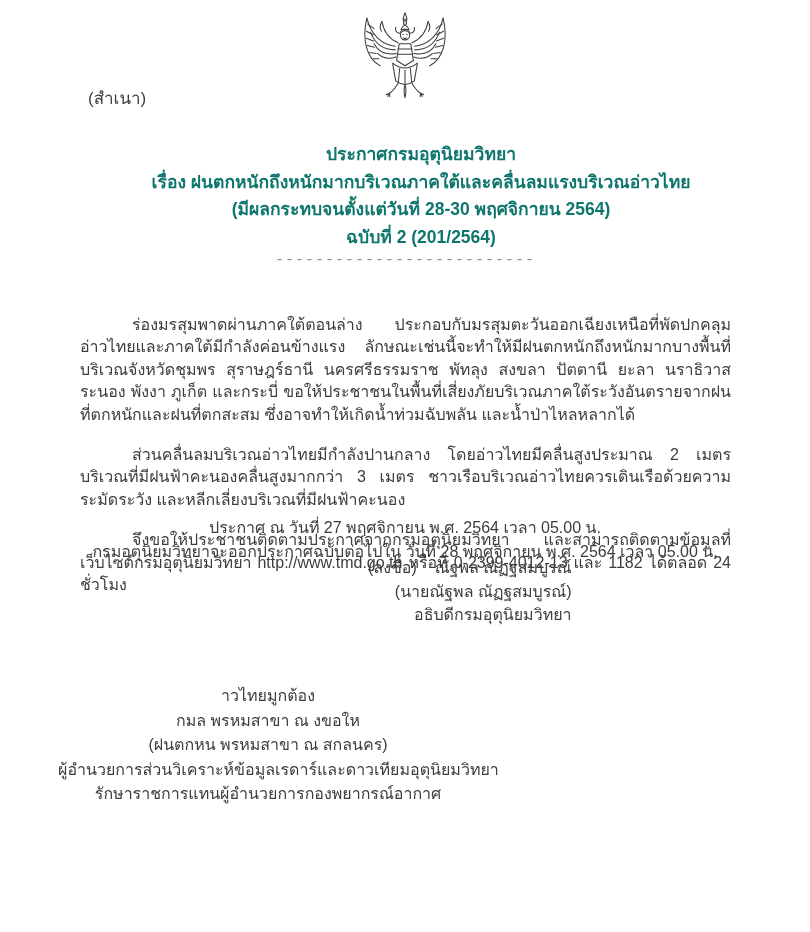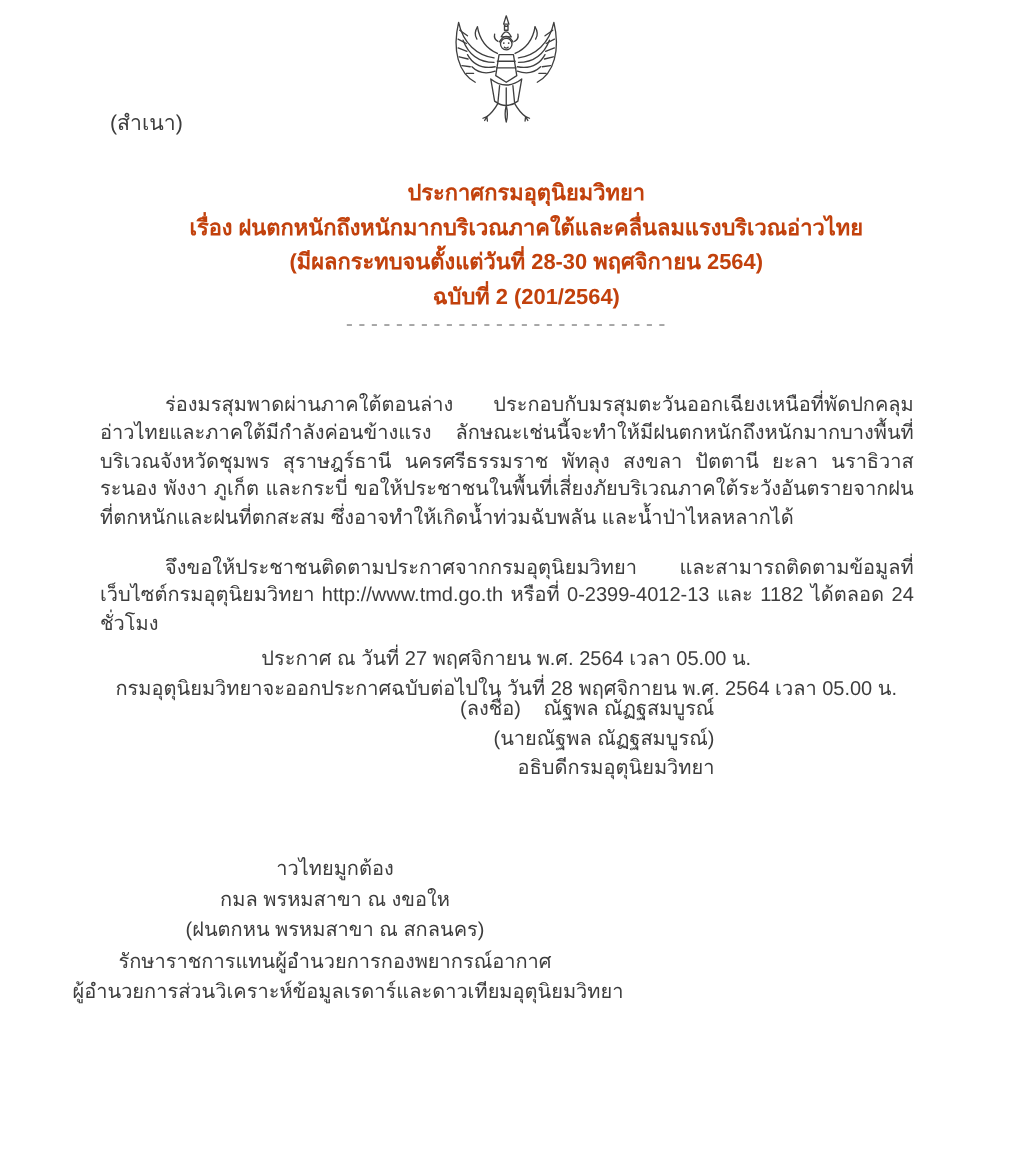--- a/index.html
+++ b/index.html
@@ -27,21 +27,21 @@
   }
   .emblem svg { display: block; }
   .emblem .st { fill: none; stroke: #3f3f3f; stroke-width: 1.2; stroke-linecap: round; stroke-linejoin: round; }
   .emblem .fst { fill: #3f3f3f; stroke: none; }
   .header {
     position: absolute;
     left: 0; right: 0;
     top: 141px;
     text-align: center;
     font-weight: bold;
-    color: #c2410c;
+    color: #0f766e;
     font-size: 17.5px;
     line-height: 27.5px;
     margin-left: 32px;
   }
   .divider {
     position: absolute;
     left: 0; right: 0;
     top: 252px;
     text-align: center;
     color: #8c8c8c;
@@ -170,20 +170,21 @@
     <div>ประกาศกรมอุตุนิยมวิทยา</div>
     <div>เรื่อง ฝนตกหนักถึงหนักมากบริเวณภาคใต้และคลื่นลมแรงบริเวณอ่าวไทย</div>
     <div>(มีผลกระทบจนตั้งแต่วันที่ 28-30 พฤศจิกายน 2564)</div>
     <div>ฉบับที่ 2 (201/2564)</div>
   </div>
 
   <div class="divider">--------------------------</div>
 
   <div class="body-text">
     <p class="p1">ร่องมรสุมพาดผ่านภาคใต้ตอนล่าง ประกอบกับมรสุมตะวันออกเฉียงเหนือที่พัดปกคลุมอ่าวไทยและภาคใต้มีกำลังค่อนข้างแรง ลักษณะเช่นนี้จะทำให้มีฝนตกหนักถึงหนักมากบางพื้นที่บริเวณจังหวัดชุมพร สุราษฎร์ธานี นครศรีธรรมราช พัทลุง สงขลา ปัตตานี ยะลา นราธิวาส ระนอง พังงา ภูเก็ต และกระบี่ ขอให้ประชาชนในพื้นที่เสี่ยงภัยบริเวณภาคใต้ระวังอันตรายจากฝนที่ตกหนักและฝนที่ตกสะสม ซึ่งอาจทำให้เกิดน้ำท่วมฉับพลัน และน้ำป่าไหลหลากได้</p>
+    <p class="p2">ส่วนคลื่นลมบริเวณอ่าวไทยมีกำลังปานกลาง โดยอ่าวไทยมีคลื่นสูงประมาณ 2 เมตร บริเวณที่มีฝนฟ้าคะนองคลื่นสูงมากกว่า 3 เมตร ชาวเรือบริเวณอ่าวไทยควรเดินเรือด้วยความระมัดระวัง และหลีกเลี่ยงบริเวณที่มีฝนฟ้าคะนอง</p>
     <p class="p3">จึงขอให้ประชาชนติดตามประกาศจากกรมอุตุนิยมวิทยา และสามารถติดตามข้อมูลที่เว็บไซต์กรมอุตุนิยมวิทยา http://www.tmd.go.th หรือที่ 0-2399-4012-13 และ 1182 ได้ตลอด 24 ชั่วโมง</p>
   </div>
 
   <div class="announce">
     <div>ประกาศ ณ วันที่ 27 พฤศจิกายน พ.ศ. 2564 เวลา 05.00 น.</div>
     <div>กรมอุตุนิยมวิทยาจะออกประกาศฉบับต่อไปใน วันที่ 28 พฤศจิกายน พ.ศ. 2564 เวลา 05.00 น.</div>
   </div>
 
   <div class="signature">
     <div class="sig-line1">
@@ -191,17 +192,17 @@
       <span>ณัฐพล ณัฏฐสมบูรณ์</span>
     </div>
     <div>(นายณัฐพล ณัฏฐสมบูรณ์)</div>
     <div>อธิบดีกรมอุตุนิยมวิทยา</div>
   </div>
 
   <div class="certification">
     <div>าวไทยมูกต้อง</div>
     <div>กมล พรหมสาขา ณ งขอให</div>
     <div>(ฝนตกหน พรหมสาขา ณ สกลนคร)</div>
+    <div>ผู้อำนวยการส่วนวิเคราะห์ข้อมูลเรดาร์และดาวเทียมอุตุนิยมวิทยา</div>
     <div>รักษาราชการแทนผู้อำนวยการกองพยากรณ์อากาศ</div>
-    <div>ผู้อำนวยการส่วนวิเคราะห์ข้อมูลเรดาร์และดาวเทียมอุตุนิยมวิทยา</div>
   </div>
 
 </div>
 
 </body></html>

